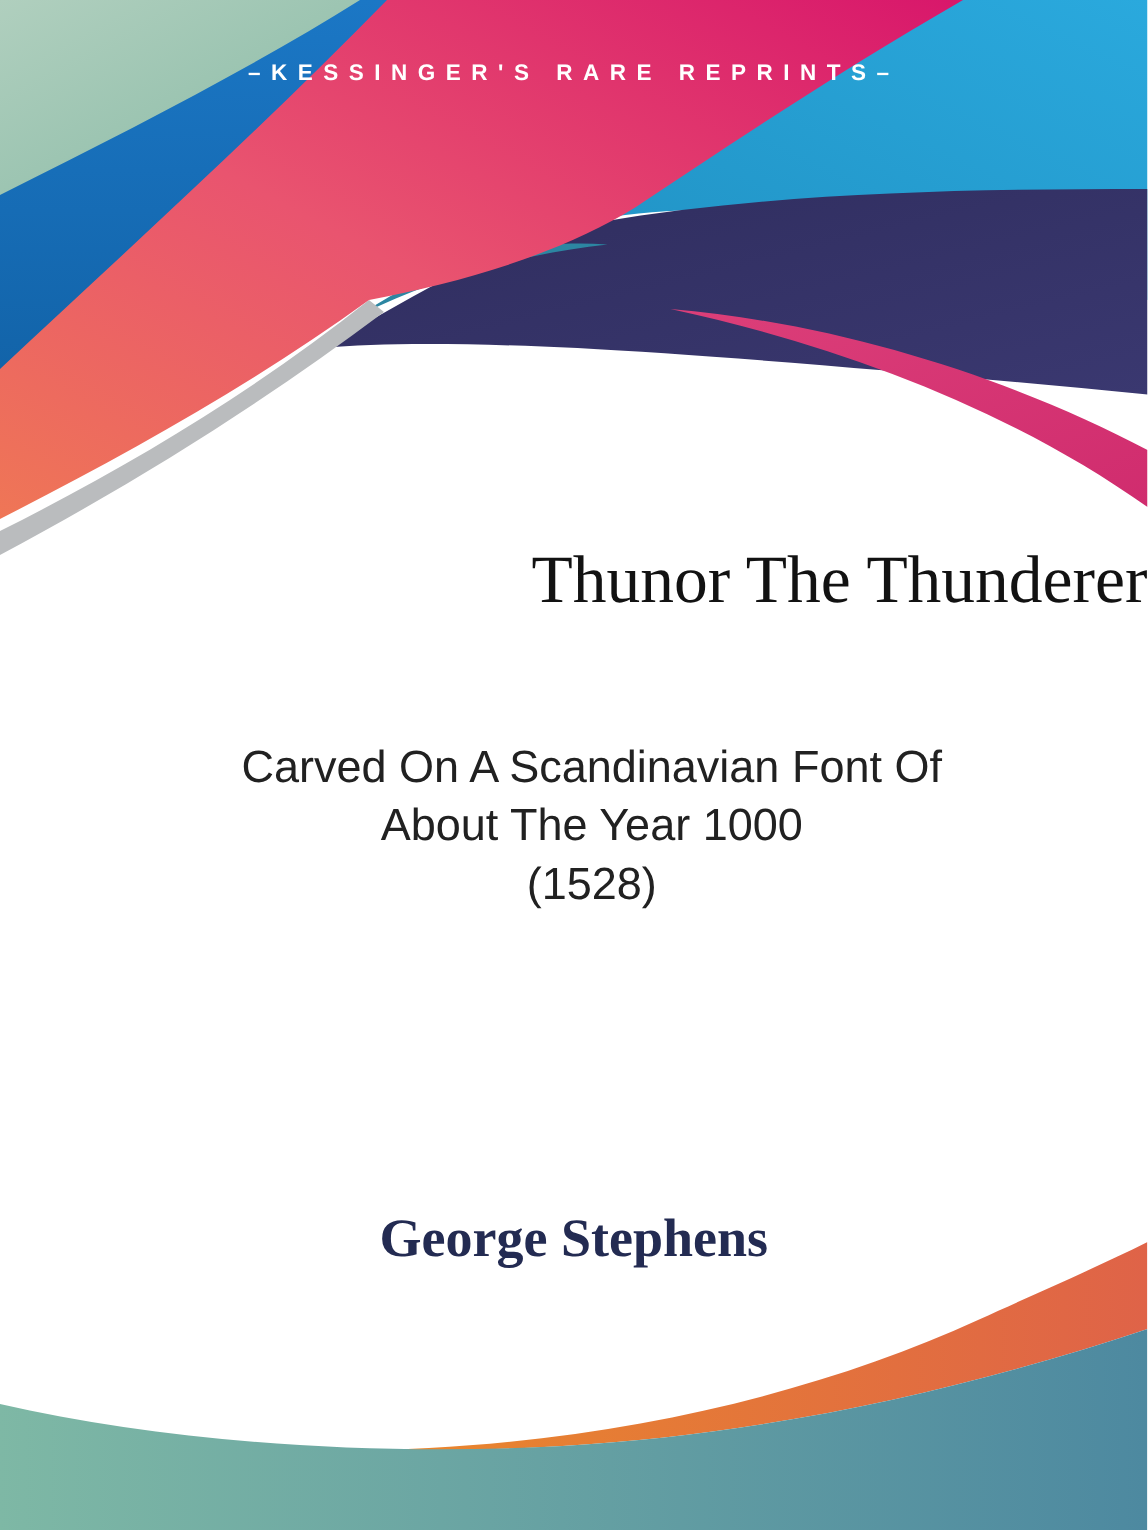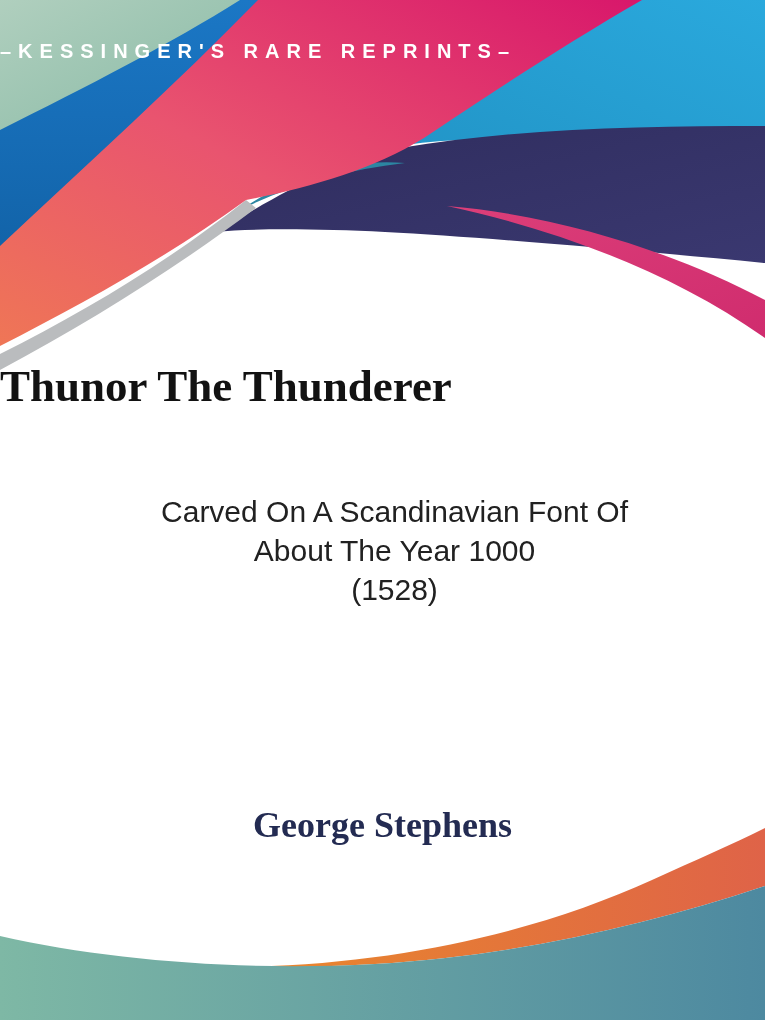--- a/index.html
+++ b/index.html
@@ -20,30 +20,30 @@
     width:765px;height:1020px;position:relative;overflow:hidden;
     background:#ffffff;font-family:"Liberation Sans",sans-serif;
   }
   .page{width:765px;height:1020px;position:relative;overflow:hidden;}
   .swoosh-top,.swoosh-bottom{position:absolute;left:0;display:block;pointer-events:none;}
   .swoosh-top{top:0;}
   .swoosh-bottom{bottom:0;}
 
   .banner-label{
     position:absolute;top:40px;left:0;width:765px;
-    text-align:left;color:var(--banner-text,#fff);
-    font-size:20px;font-weight:bold;letter-spacing:7px;
+    text-align:center;color:var(--banner-text,#fff);
+    font-size:15px;font-weight:bold;letter-spacing:7px;
     font-family:"Liberation Sans",sans-serif;
     white-space:nowrap;
   }
   .book-title{
     position:absolute;top:362px;left:0;width:765px;
-    text-align:left;color:var(--title-color,#121212);
+    text-align:right;color:var(--title-color,#121212);
     font-family:"Liberation Serif",serif;
-    font-size:45px;font-weight:bold;line-height:1.1;
+    font-size:45px;font-weight:normal;line-height:1.1;
   }
   .book-subtitle{
     position:absolute;top:492px;left:0;width:765px;
     text-align:center;color:var(--subtitle-color,#212121);
     font-family:"Liberation Sans",sans-serif;
     font-size:30px;font-weight:normal;line-height:39px;padding-left:12px;
   }
   .book-author{
     position:absolute;top:804px;left:0;width:765px;
     text-align:center;color:var(--author-color,#232b52);

